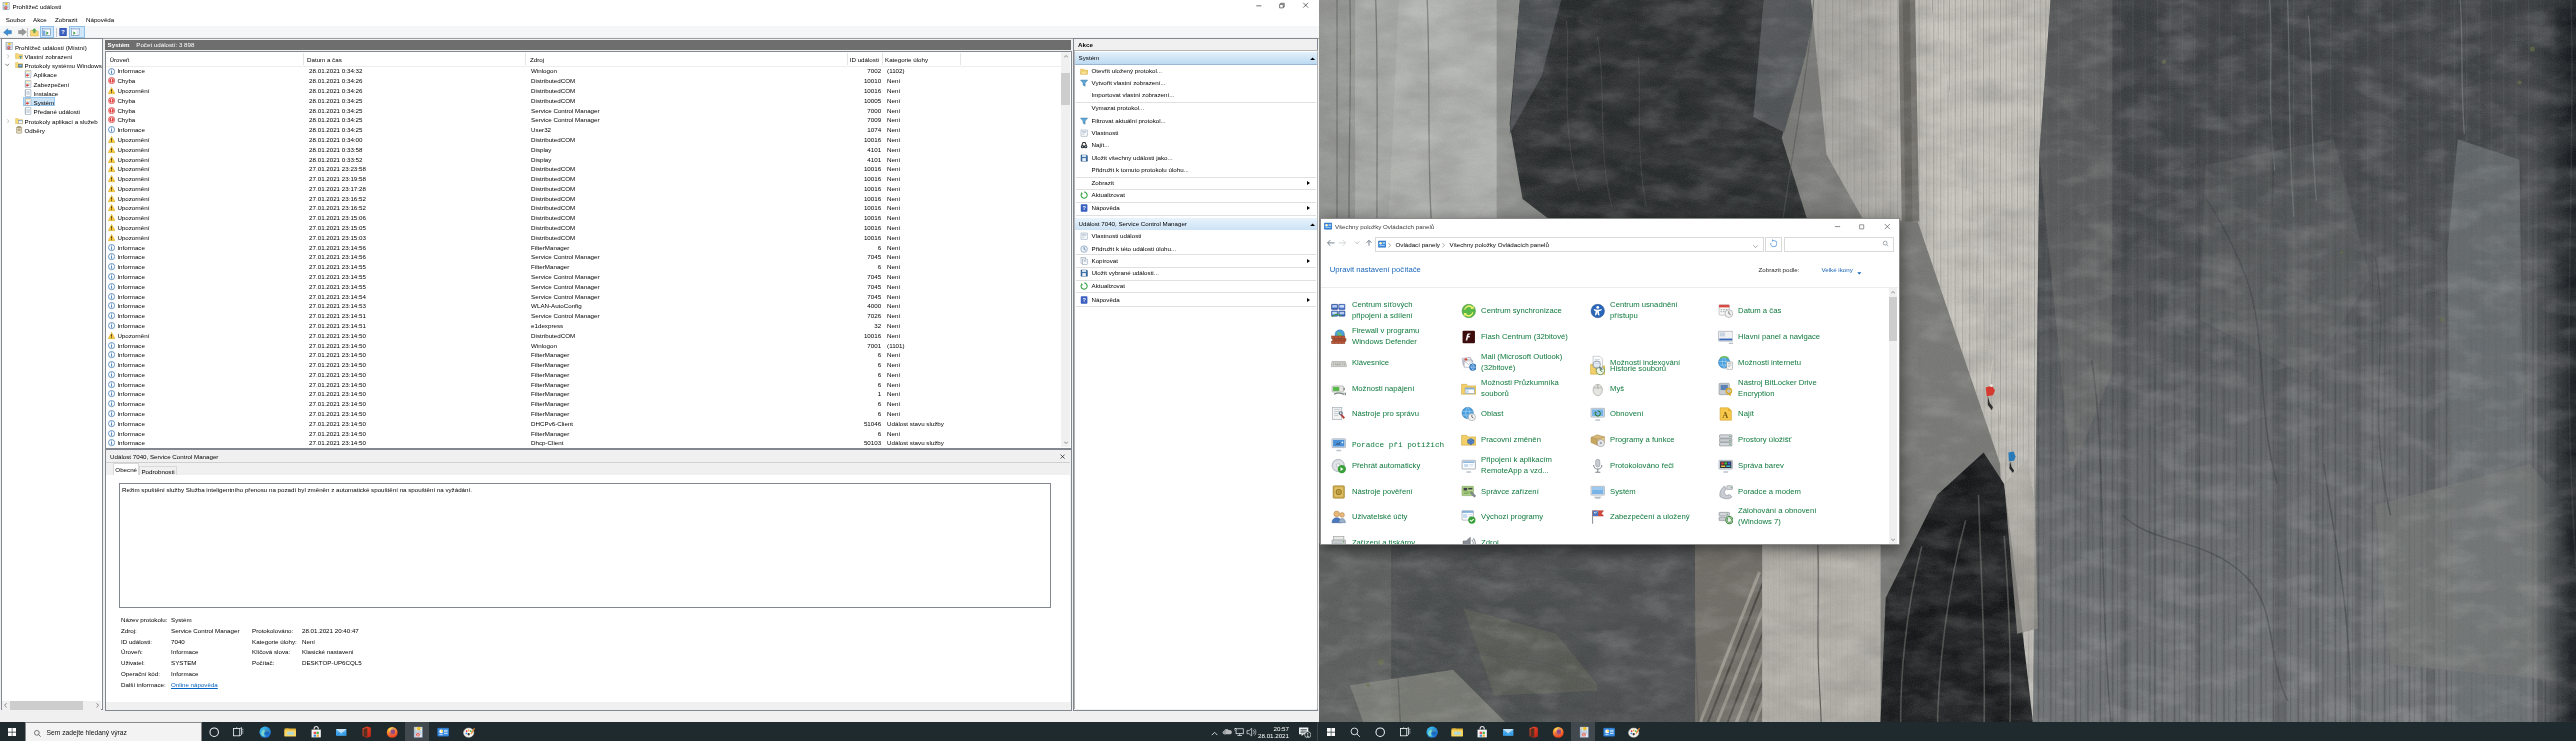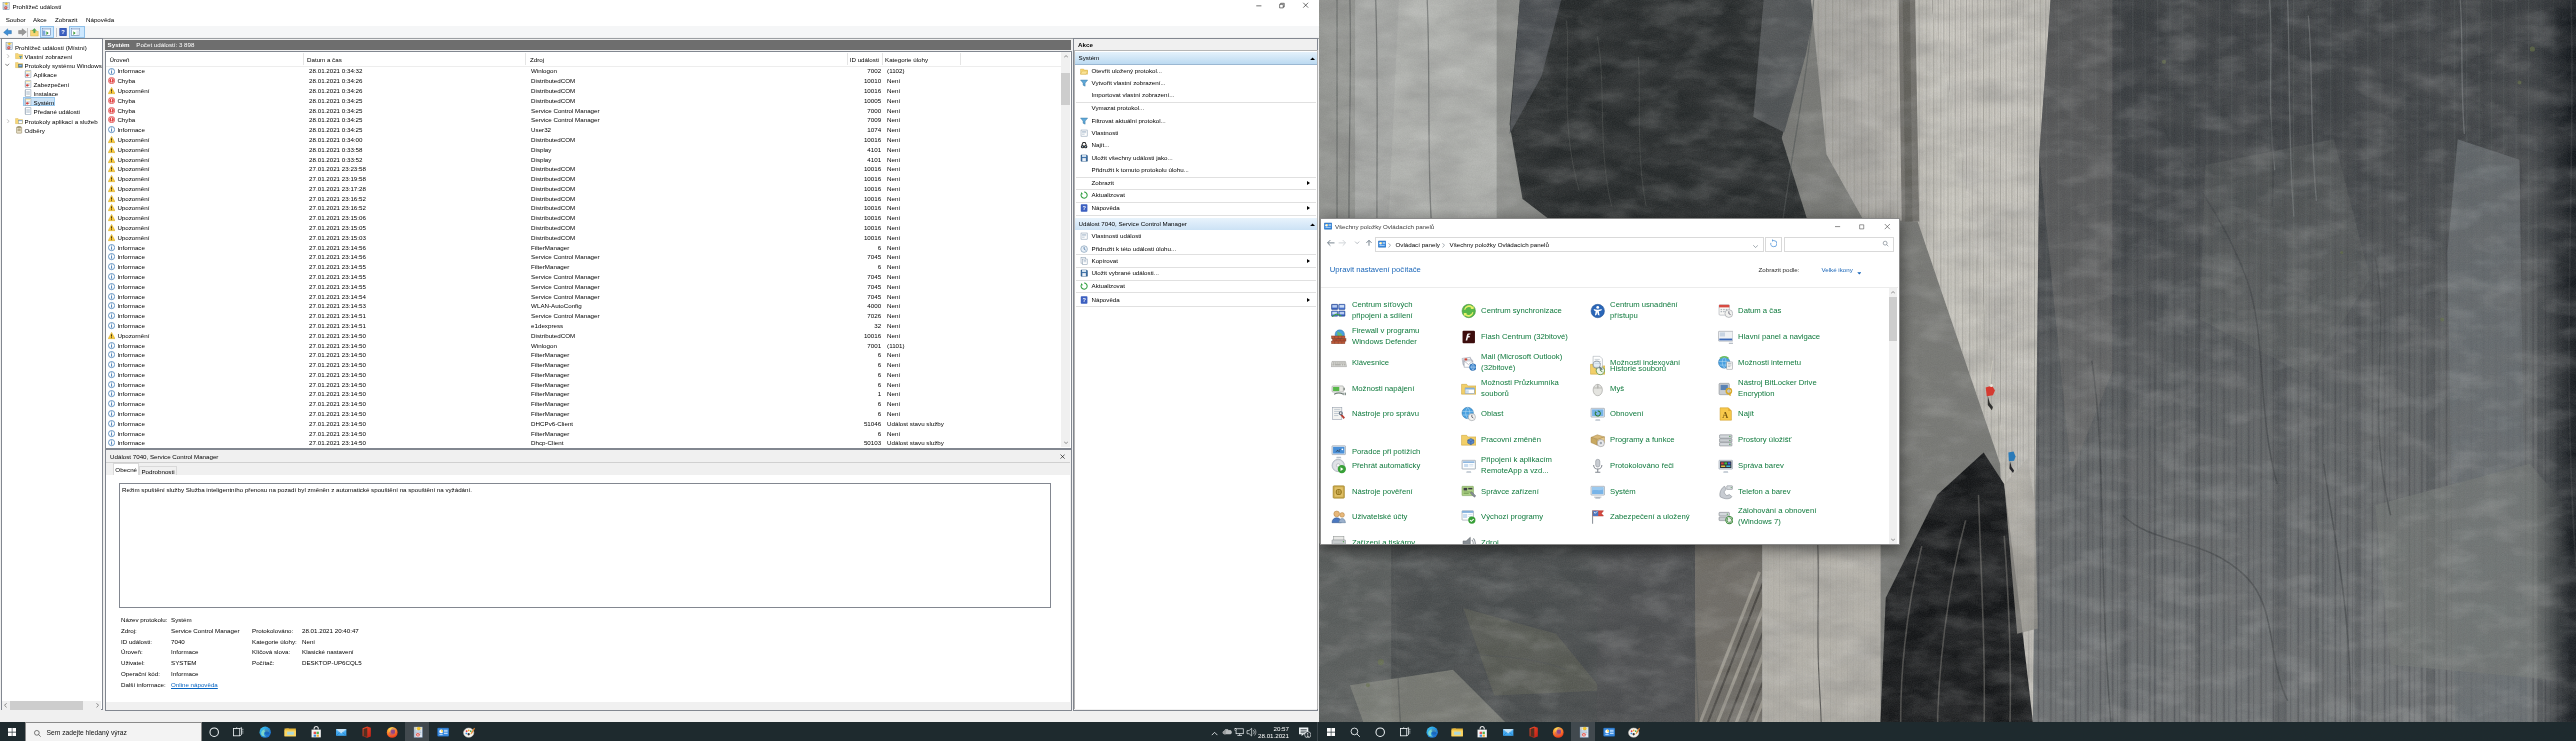--- a/index.html
+++ b/index.html
@@ -1180,21 +1180,21 @@
         <span class="txt">Obnovení</span>
       </div>
       <div class="cpit" style="left:397px;top:182px;">
         <span class="ic"><svg width="15.5" height="15.5" viewBox="0 0 30 30" style="font-size:12px">
             <path d="M4 3h16l6 6v18H4z" fill="#f8c84a" stroke="#c89a28"></path>
             <path d="M20 3l6 6h-6z" fill="#e0a830"></path>
             <text x="14" y="23" font-size="16" font-weight="bold" fill="#7a5a10" text-anchor="middle" font-family="Liberation Serif,serif">A</text>
           </svg></span>
         <span class="txt">Najít</span>
       </div>
-      <div class="cpit" style="left:10.8px;top:220px;">
+      <div class="cpit" style="left:10.8px;top:213px;font-family:Liberation Mono, monospace;">
         <span class="ic"><svg width="15.5" height="15.5" viewBox="0 0 30 30">
             <rect x="2" y="3" width="26" height="17" rx="1" fill="#e8eef4" stroke="#7a8694"></rect>
             <rect x="4" y="5" width="22" height="13" fill="#4a90d8"></rect>
             <path d="M11 24h8l1 3h-10z" fill="#b8c2cc"></path>
             <path d="M13 27l6-6 2 5 3-1-2-5h5z" fill="#2a2f35" opacity="0.8" transform="translate(-2 -6) scale(0.8)"></path>
             <circle cx="22" cy="10" r="1.6" fill="#fff"></circle>
           </svg></span>
         <span class="txt">Poradce při potížích</span>
       </div>
       <div class="cpit" style="left:140px;top:208px;">
@@ -1299,21 +1299,21 @@
             <path d="M8 25h14" stroke="#9aa2aa" stroke-width="1.4"></path>
           </svg></span>
         <span class="txt">Systém</span>
       </div>
       <div class="cpit" style="left:397px;top:260px;">
         <span class="ic"><svg width="15.5" height="15.5" viewBox="0 0 30 30">
             <path d="M4 24c-2-8 3-18 9-20l3 6-4 4c0 3 2 6 5 8l5-2 5 4c-3 5-14 6-23 0z" fill="#c8ccd2" stroke="#7e848c"></path>
             <rect x="17" y="3" width="11" height="7" rx="1" fill="#d8dce0" stroke="#7e848c"></rect>
             <circle cx="25.5" cy="6.5" r="1" fill="#4a9a4a"></circle>
           </svg></span>
-        <span class="txt">Telefon a barev</span>
+        <span class="txt">Poradce a modem</span>
       </div>
       <div class="cpit" style="left:10.8px;top:285px;">
         <span class="ic"><svg width="15.5" height="15.5" viewBox="0 0 30 30">
             <circle cx="11" cy="9" r="5.5" fill="#e8b87a" stroke="#b08040"></circle>
             <path d="M2 26c0-6 4-9.5 9-9.5s9 3.5 9 9.5z" fill="#4a78c0" stroke="#2c4f88"></path>
             <circle cx="21.5" cy="11" r="4.5" fill="#e8b87a" stroke="#b08040"></circle>
             <path d="M15 26c0.5-5 3-8 6.5-8 3.5 0 6 3 6.5 8z" fill="#9ab0cc" stroke="#5c7896"></path>
           </svg></span>
         <span class="txt">Uživatelské účty</span>
       </div>

